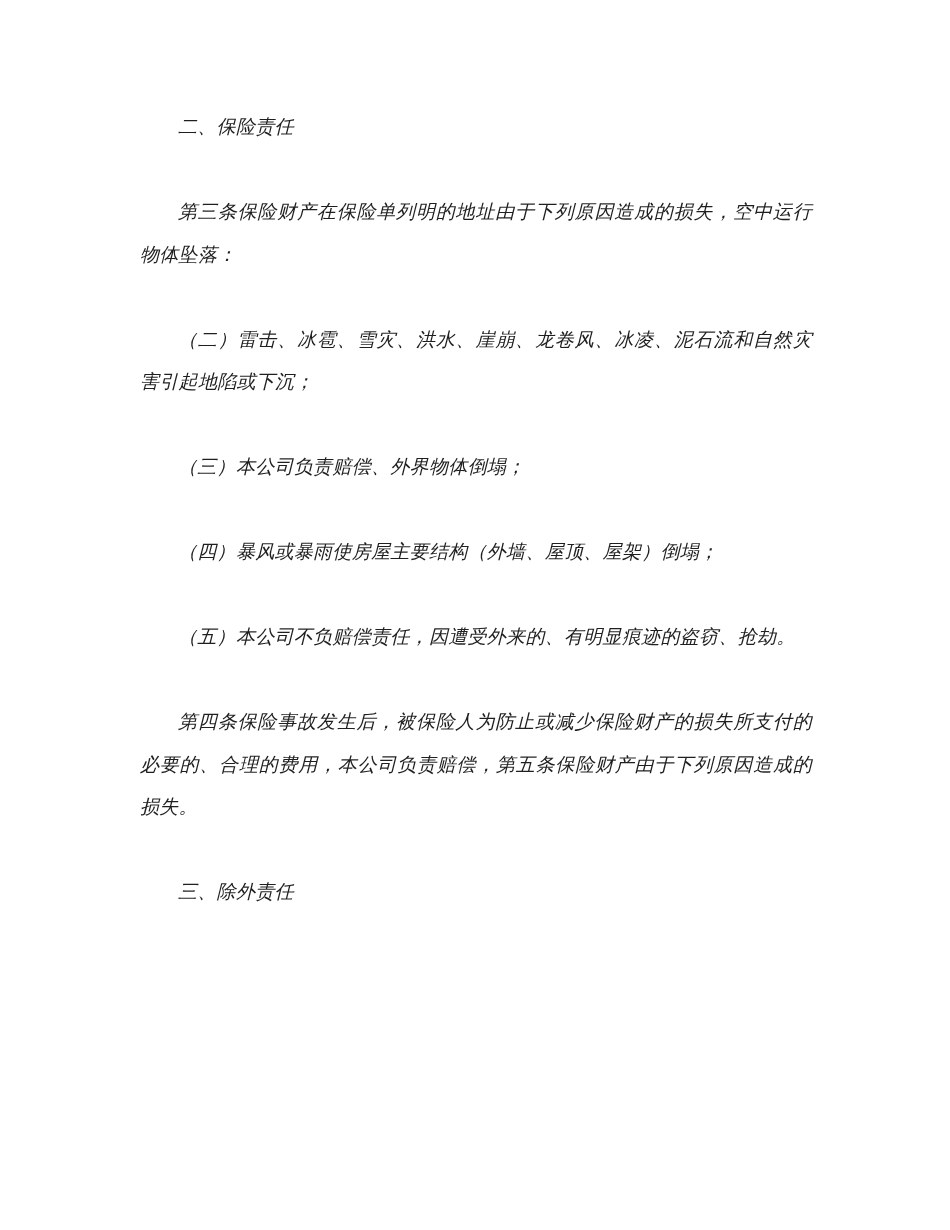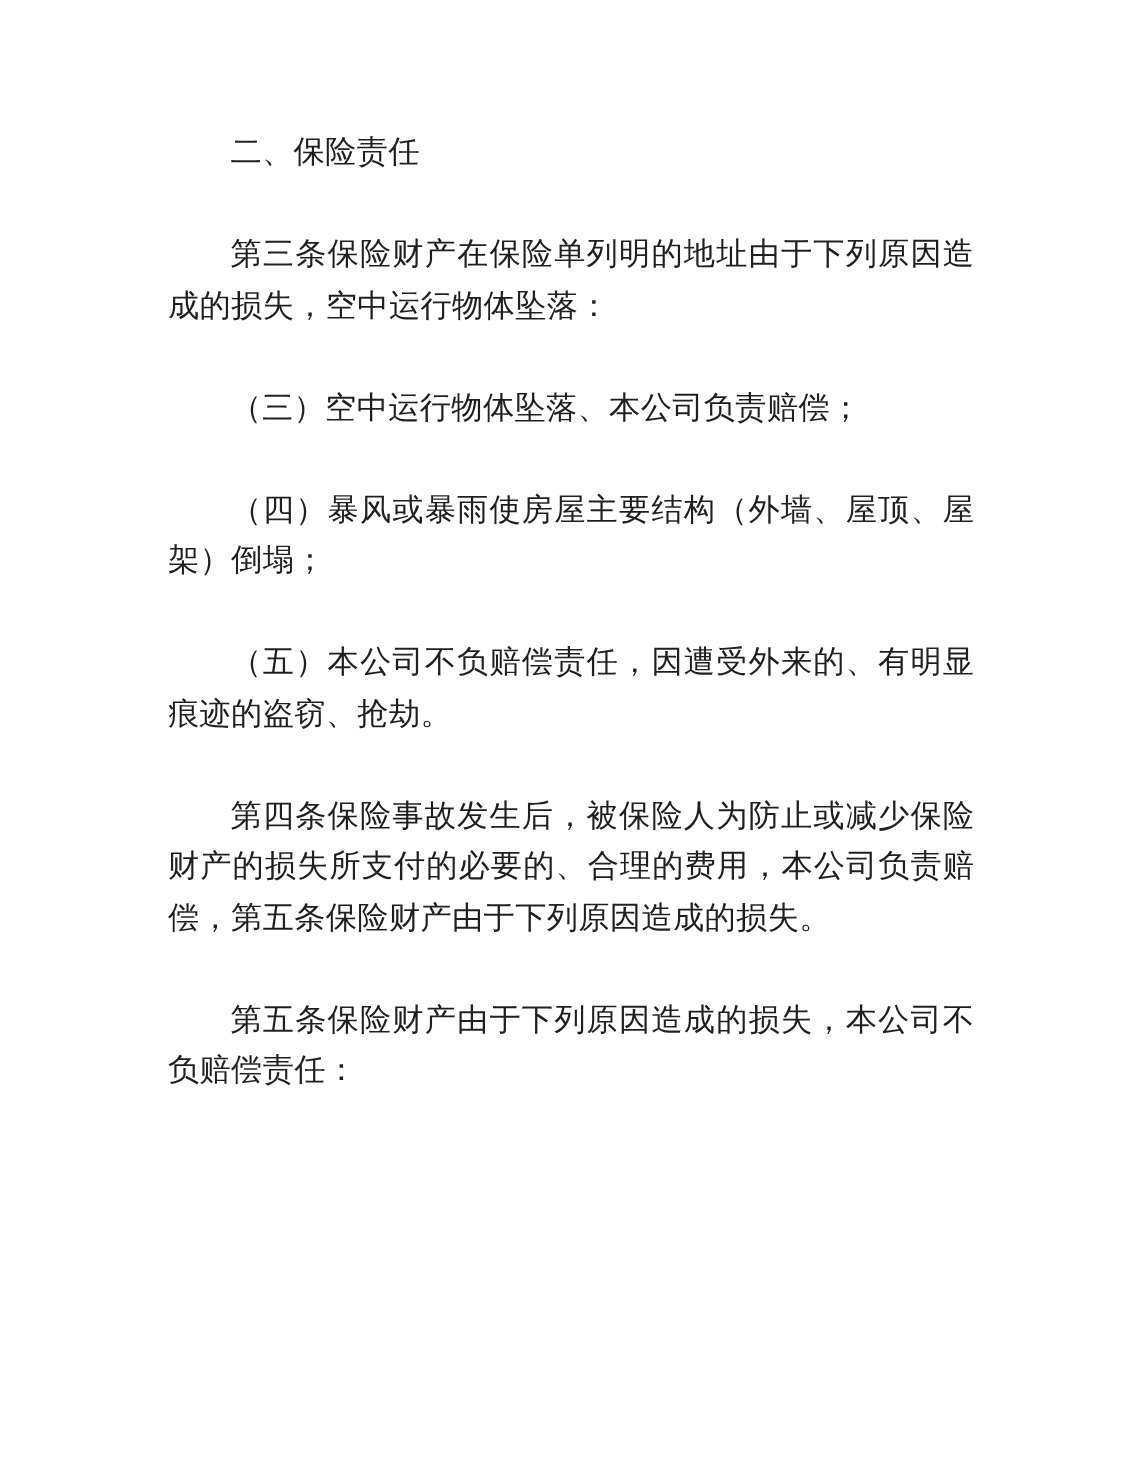--- a/index.html
+++ b/index.html
@@ -16,34 +16,36 @@
   .page {
     box-sizing: border-box;
     width: 950px;
     height: 1230px;
     background: #ffffff;
     padding: 106px 138px 0 140px;
     color: #1f1f1f;
   }
   .doc p {
     margin: 0 0 42.5px 0;
-    font-size: 26px;
+    font-size: 19px;
     line-height: 42.5px;
     letter-spacing: 0.3px;
     text-align: justify;
     text-indent: 2em;
     word-break: break-all;
+    font-style: italic;
   }
 </style>
 </head>
 <body>
 
 <div class="page">
   <div class="doc">
     <p>二、保险责任</p>
     <p>第三条保险财产在保险单列明的地址由于下列原因造成的损失，空中运行物体坠落：</p>
-    <p>（三）空中运行物体坠落、本公司负责赔偿；</p>
+    <p>（二）雷击、冰雹、雪灾、洪水、崖崩、龙卷风、冰凌、泥石流和自然灾害引起地陷或下沉；</p>
+    <p>（三）本公司负责赔偿、外界物体倒塌；</p>
     <p>（四）暴风或暴雨使房屋主要结构（外墙、屋顶、屋架）倒塌；</p>
     <p>（五）本公司不负赔偿责任，因遭受外来的、有明显痕迹的盗窃、抢劫。</p>
     <p>第四条保险事故发生后，被保险人为防止或减少保险财产的损失所支付的必要的、合理的费用，本公司负责赔偿，第五条保险财产由于下列原因造成的损失。</p>
-    <p>第五条保险财产由于下列原因造成的损失，本公司不负赔偿责任：</p>
+    <p>三、除外责任</p>
   </div>
 </div>
 
 </body></html>

